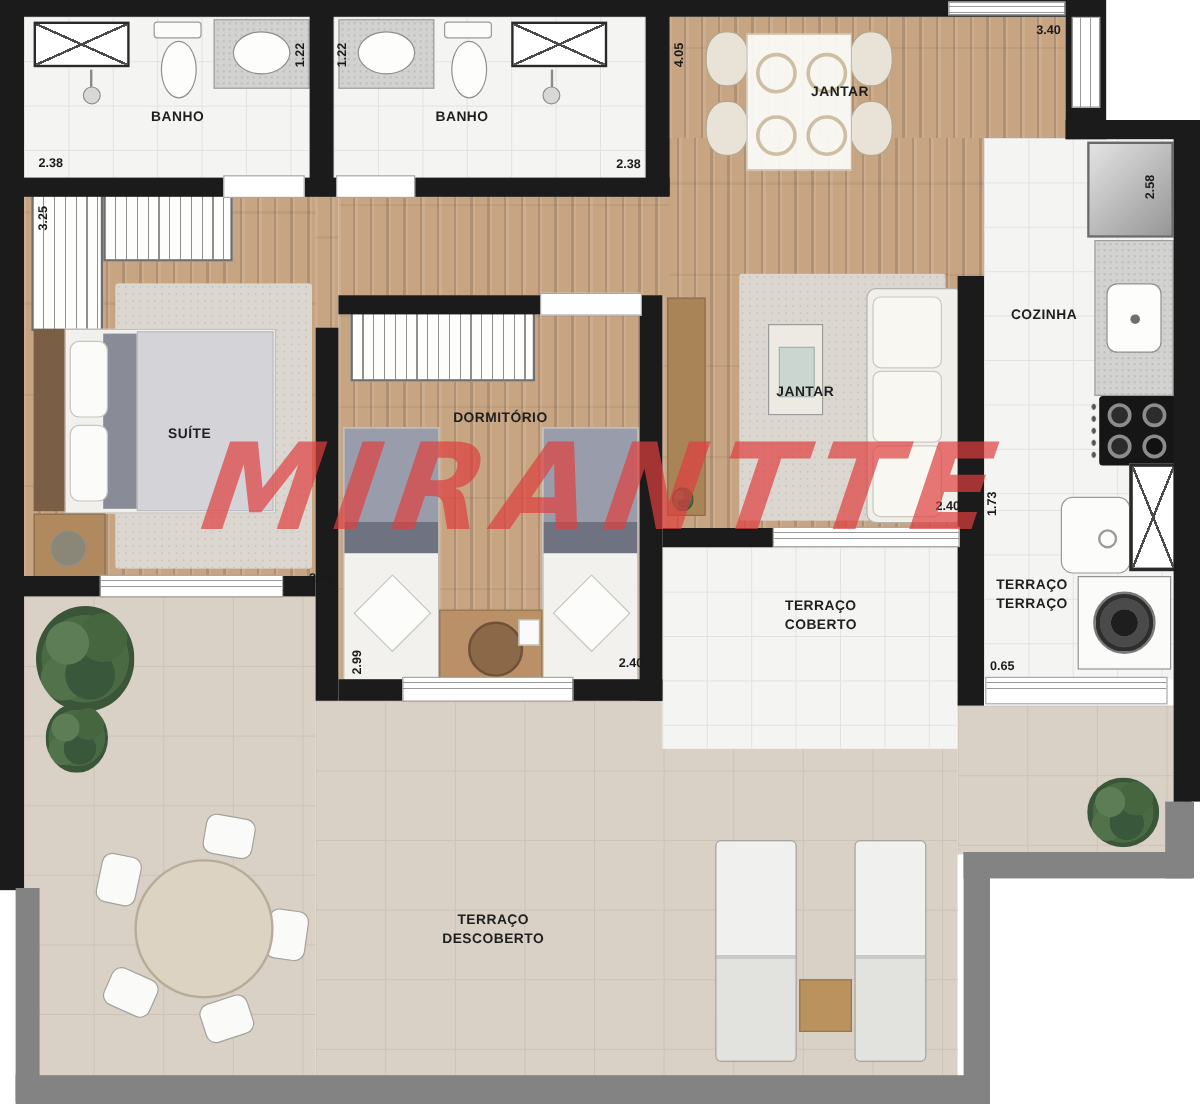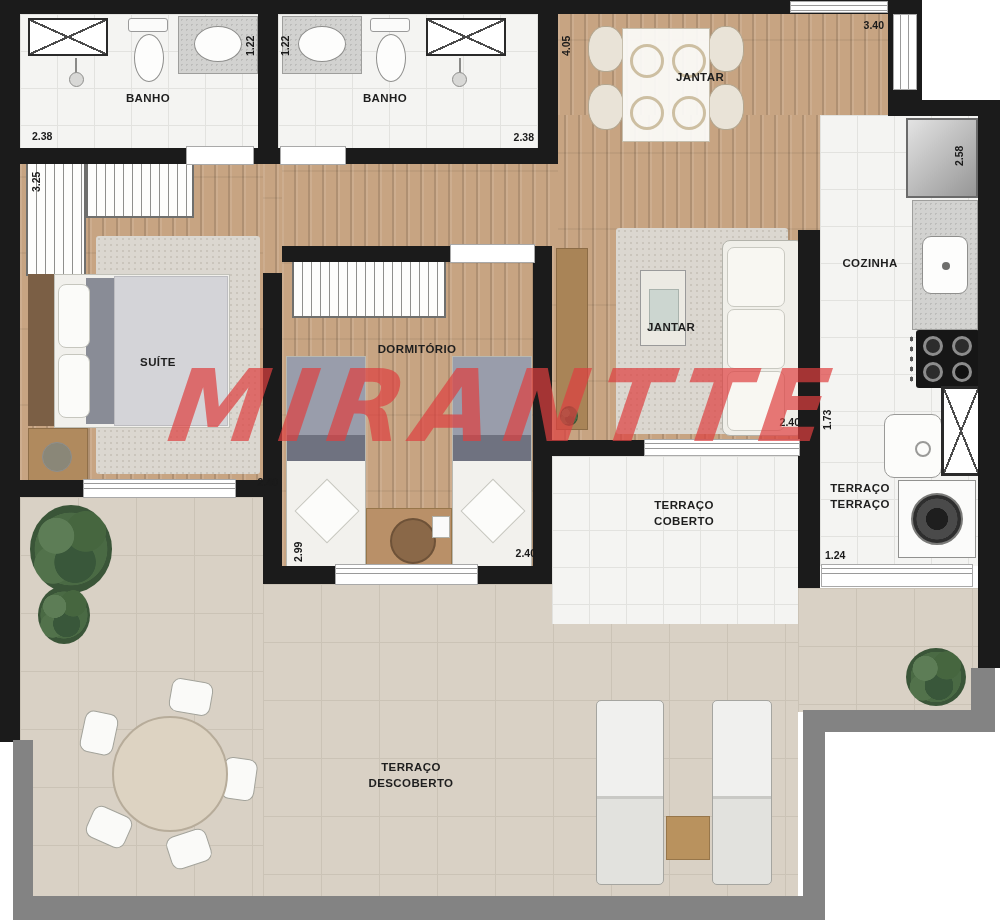--- a/index.html
+++ b/index.html
@@ -246,17 +246,17 @@
   <div class="dim dimr z30" style="left:534px;top:131px;">2.38</div>
   <div class="dim dimv z30" style="left:560px;top:56px;">4.05</div>
   <div class="dim dimr z30" style="left:884px;top:19px;text-align:right;">3.40</div>
   <div class="dim dimv z30" style="left:953px;top:166px;">2.58</div>
   <div class="dim dimv z30" style="left:30px;top:192px;">3.25</div>
   <div class="dim dimr z30" style="left:278px;top:476px;">2.40</div>
   <div class="dim dimv z30" style="left:292px;top:562px;">2.99</div>
   <div class="dim dimr z30" style="left:536px;top:547px;">2.40</div>
   <div class="dim dimr z30" style="left:800px;top:416px;">2.40</div>
   <div class="dim dimv z30" style="left:821px;top:430px;">1.73</div>
-  <div class="dim z30" style="left:825px;top:549px;">1.24</div>
+  <div class="dim z30" style="left:825px;top:549px;">0.65</div>
 
   <div id="watermark">MIRANTTE</div>
 
 </div>
 
 </body></html>

